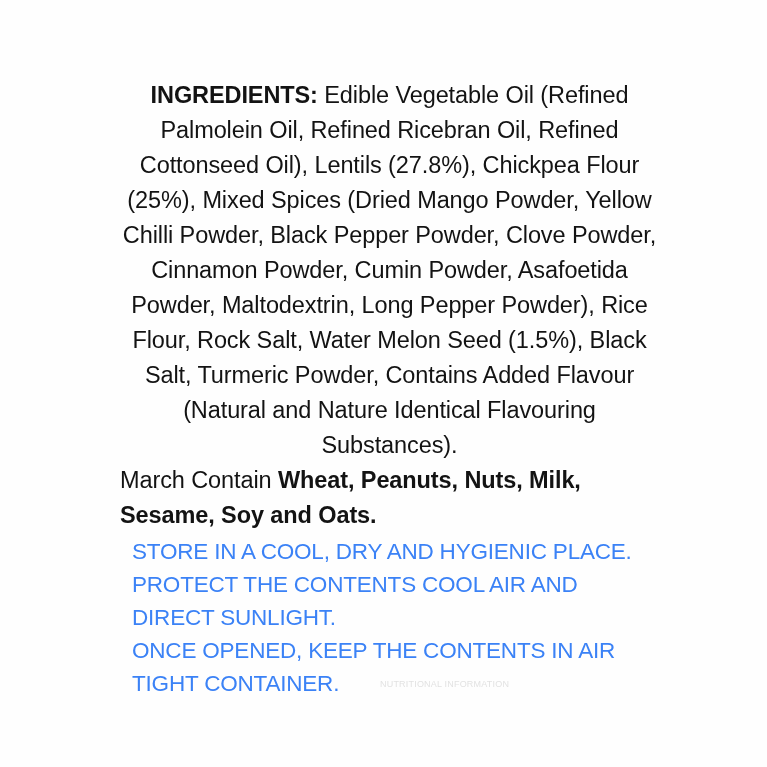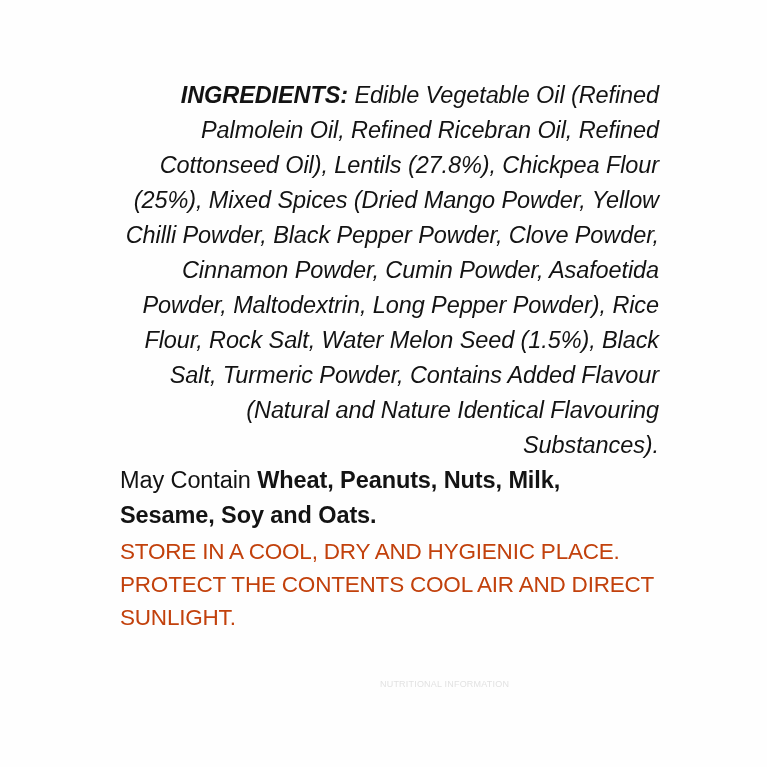--- a/index.html
+++ b/index.html
@@ -22,44 +22,43 @@
     width: 767px;
     height: 767px;
     background: #fefefe;
     box-sizing: border-box;
     padding: 78px 108px 0 120px;
   }
   .ingredients-block {
     font-size: 23.5px;
     line-height: 35px;
     letter-spacing: -0.1px;
-    text-align: right;
+    text-align: center;
     margin: 0;
     color: #131313;
-    font-style: italic;
   }
   .ingredients-block .heading {
     font-weight: bold;
   }
   .may-contain {
     font-size: 23.5px;
     line-height: 35px;
     letter-spacing: -0.1px;
     margin: 0;
     color: #131313;
   }
   .may-contain .allergens {
     font-weight: bold;
   }
   .storage-block {
-    margin: 0;
+    margin: 12px;
     font-size: 22.5px;
     line-height: 33px;
     letter-spacing: -0.2px;
-    color: #c2410c;
+    color: #3b82f6;
   }
   .storage-line {
     display: block;
   }
   .storage-group {
     margin-top: 2px;
   }
   .ghost-line {
     position: absolute;
     left: 380px;
@@ -74,22 +73,23 @@
     overflow: hidden;
   }
 </style>
 </head>
 <body>
 
 <div class="label-panel">
 
   <p class="ingredients-block"><span class="heading">INGREDIENTS:</span><span> Edible Vegetable Oil (Refined Palmolein Oil, Refined Ricebran Oil, Refined Cottonseed Oil), Lentils (27.8%), Chickpea Flour (25%), Mixed Spices (Dried Mango Powder, Yellow Chilli Powder, Black Pepper Powder, Clove Powder, Cinnamon Powder, Cumin Powder, Asafoetida Powder, Maltodextrin, Long Pepper Powder), Rice Flour, Rock Salt, Water Melon Seed (1.5%), Black Salt, Turmeric Powder, Contains Added Flavour (Natural and Nature Identical Flavouring Substances).</span></p>
 
-  <p class="may-contain"><span>May Contain </span><span class="allergens">Wheat, Peanuts, Nuts, Milk, Sesame, Soy and Oats.</span></p>
+  <p class="may-contain"><span>March Contain </span><span class="allergens">Wheat, Peanuts, Nuts, Milk, Sesame, Soy and Oats.</span></p>
 
   <p class="storage-block storage-group">
     <span class="storage-line">STORE IN A COOL, DRY AND HYGIENIC PLACE.</span>
     <span class="storage-line">PROTECT THE CONTENTS COOL AIR AND DIRECT SUNLIGHT.</span>
+    <span class="storage-line">ONCE OPENED, KEEP THE CONTENTS IN AIR TIGHT CONTAINER.</span>
   </p>
 
 </div>
 
 <div class="ghost-line">NUTRITIONAL INFORMATION</div>
 
 </body></html>

